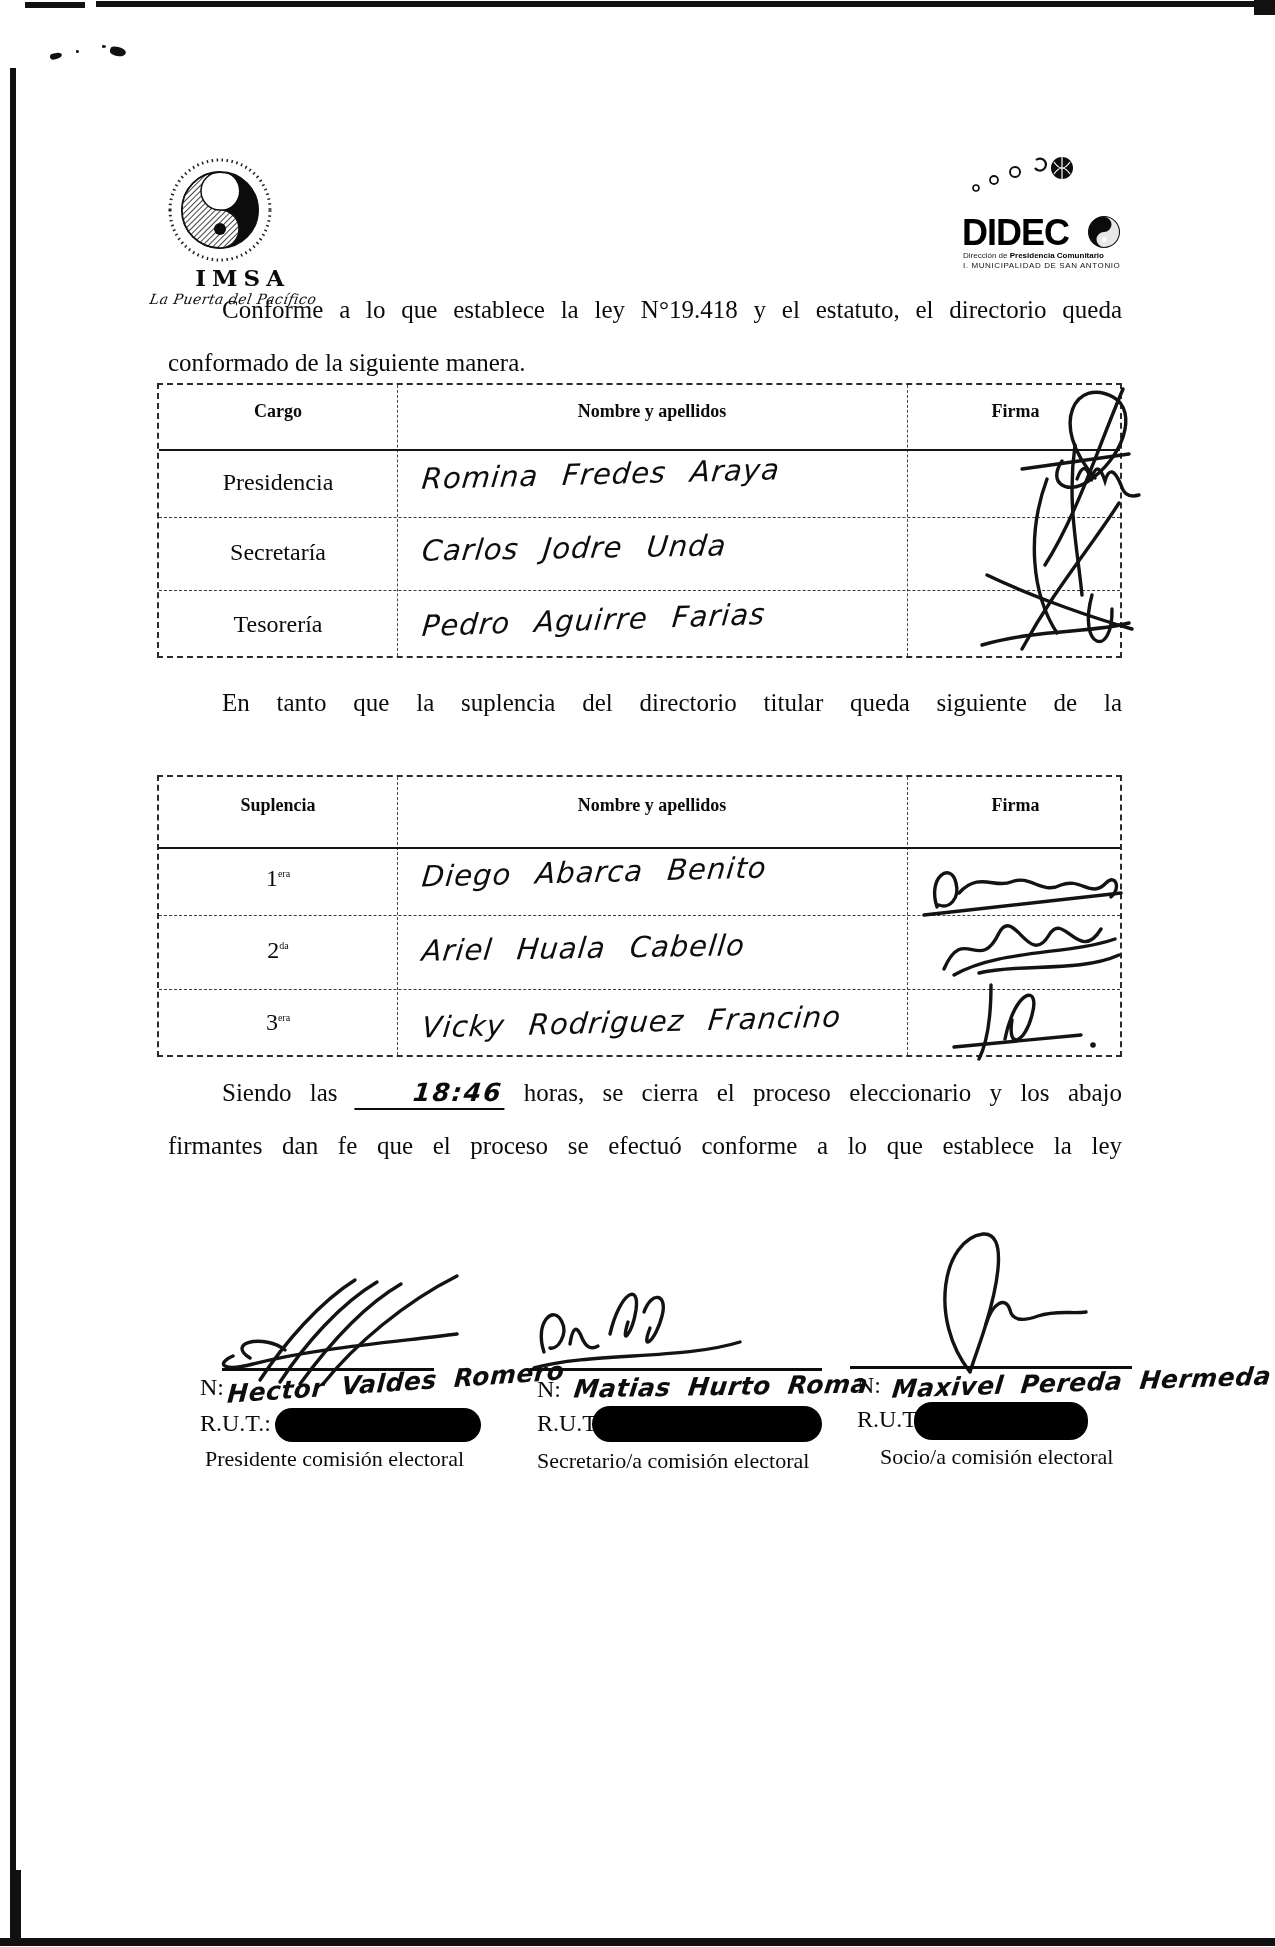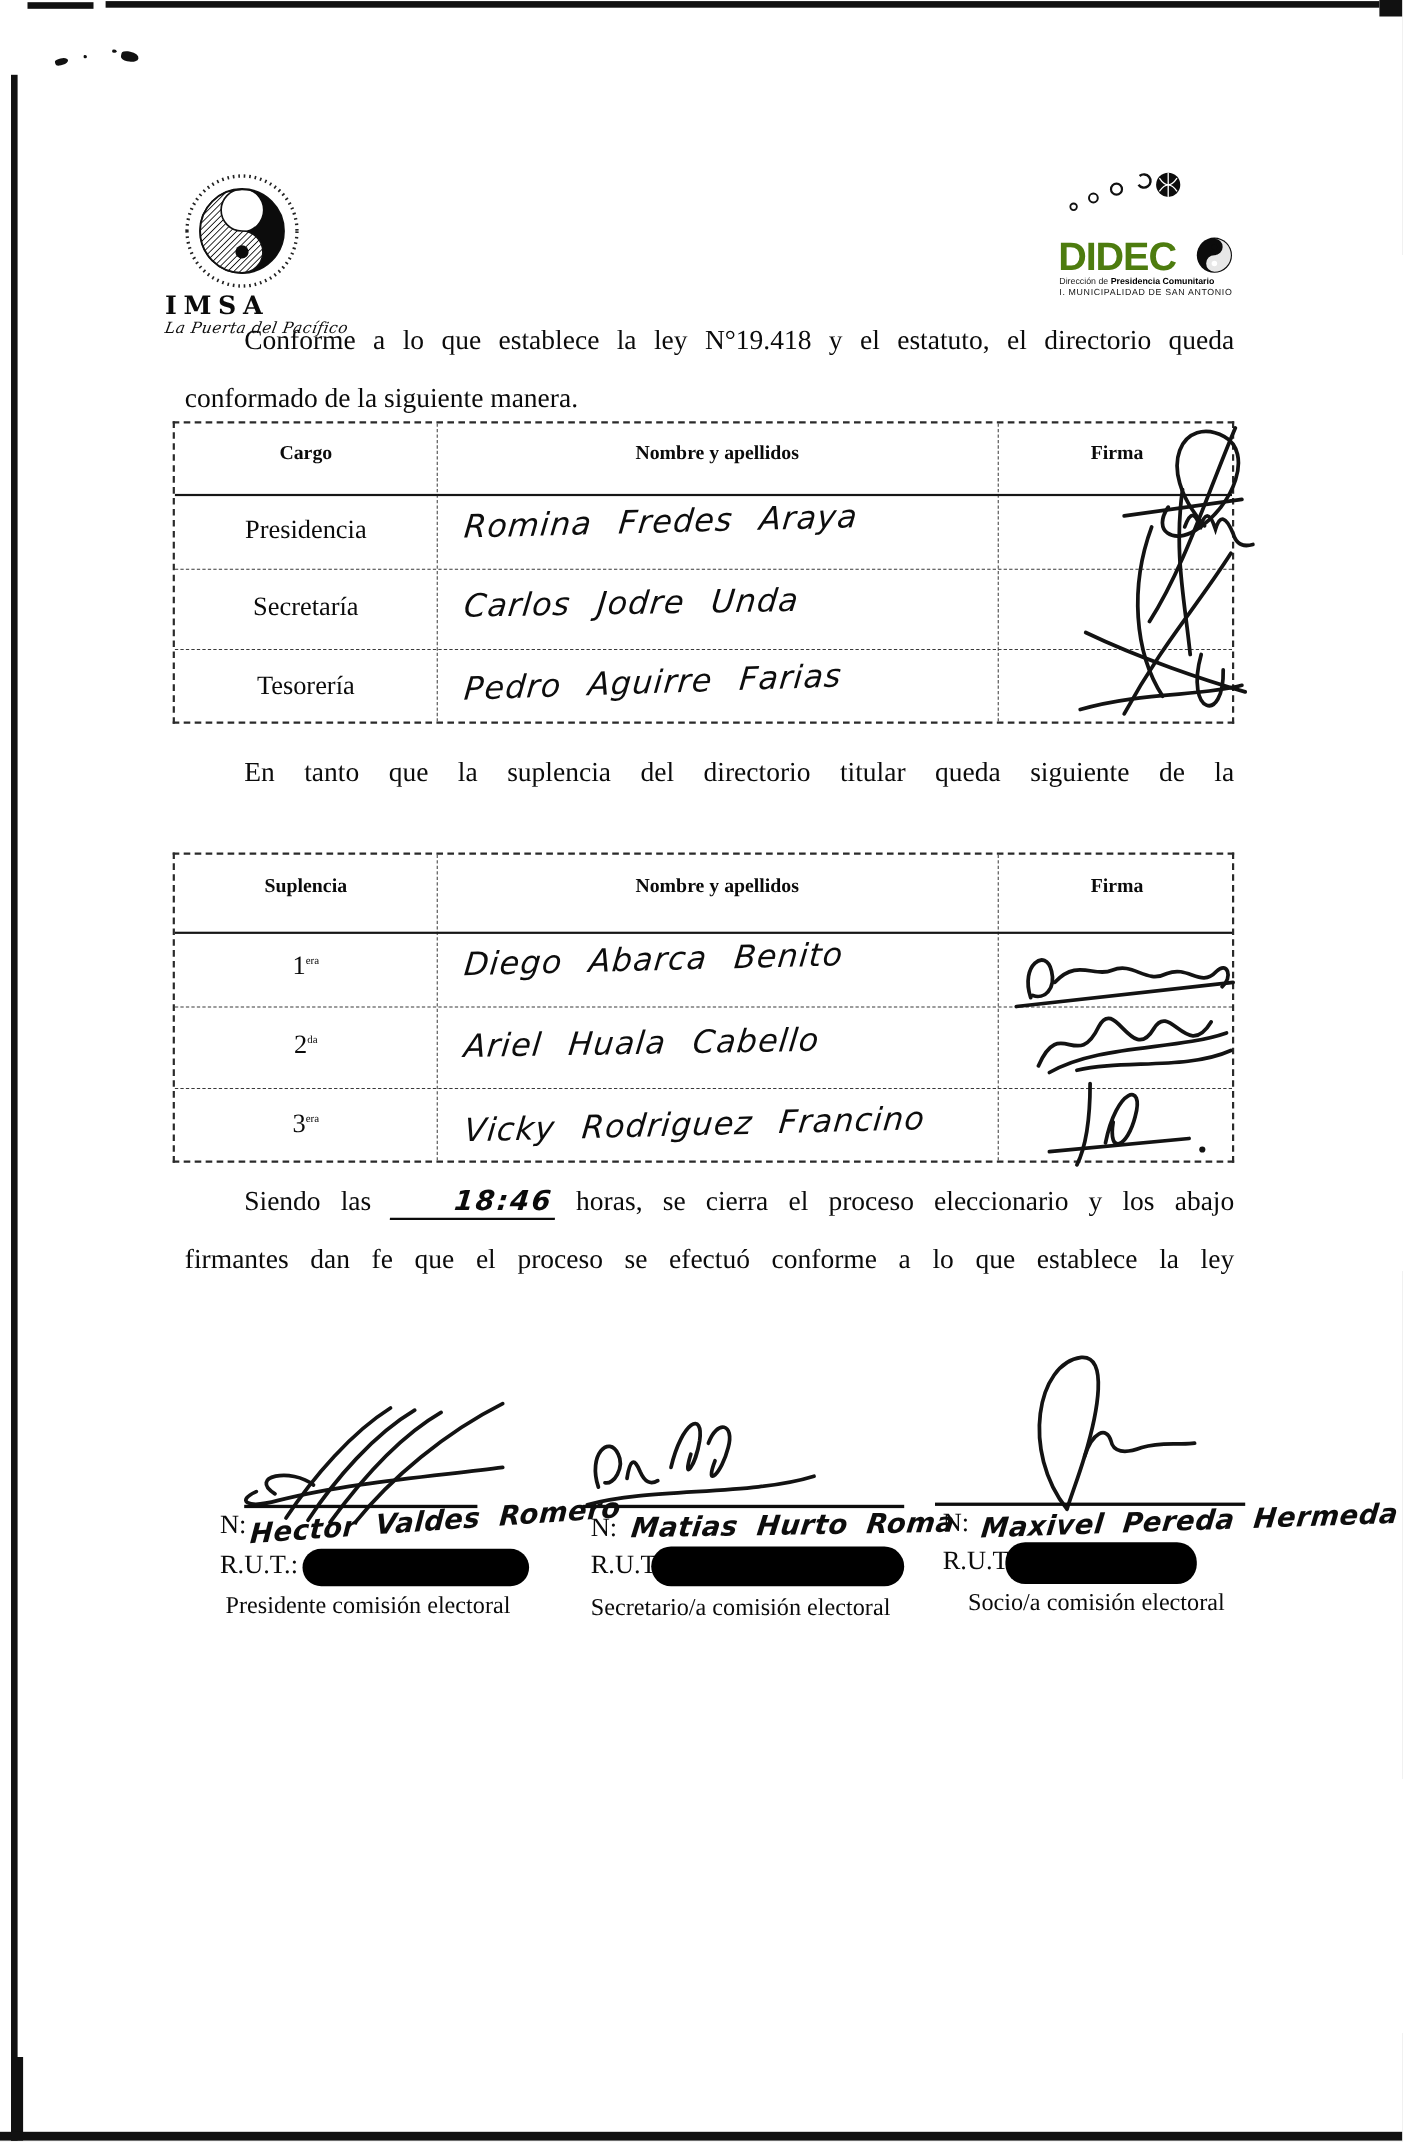--- a/index.html
+++ b/index.html
@@ -11,25 +11,25 @@
   
   .scan-top-a{position:absolute;left:25px;top:2px;width:60px;height:6px;background:#111;}
   .scan-top-b{position:absolute;left:96px;top:1px;width:1158px;height:6px;background:#111;}
   .scan-top-c{position:absolute;left:1254px;top:0;width:21px;height:15px;background:#111;}
   .scan-left{position:absolute;left:10px;top:68px;width:6px;height:1878px;background:#111;}
   .scan-left-foot{position:absolute;left:10px;top:1870px;width:11px;height:76px;background:#111;}
   .scan-bottom{position:absolute;left:0;top:1938px;width:1275px;height:8px;background:#111;}
   .smudge{position:absolute;background:#111;border-radius:40% 60% 55% 45%;}
 
   
-  .imsa{position:absolute;left:150px;top:158px;width:140px;text-align:left;}
+  .imsa{position:absolute;left:150px;top:158px;width:140px;text-align:right;}
   .imsa-name{font-weight:bold;font-size:23px;letter-spacing:6px;margin-top:2px;font-family:"DejaVu Serif",serif;}
   .imsa-tag{font-style:italic;font-size:14px;letter-spacing:0.5px;transform:skewX(-10deg);font-family:"DejaVu Serif",serif;white-space:nowrap;}
   .dideco{position:absolute;left:958px;top:146px;width:230px;font-family:"Liberation Sans","DejaVu Sans",sans-serif;}
-  .dideco-word{position:absolute;left:4px;top:66px;font-size:36px;font-weight:bold;letter-spacing:-1px;color:#4d7c0f;}
+  .dideco-word{position:absolute;left:4px;top:66px;font-size:36px;font-weight:bold;letter-spacing:-1px;color:#000000;}
   .dideco-l1{position:absolute;left:5px;top:105px;font-size:8px;color:#222;white-space:nowrap;}
   .dideco-l1 b{color:#000;}
   .dideco-l2{position:absolute;left:5px;top:115px;font-size:8px;letter-spacing:0.6px;color:#111;white-space:nowrap;}
 
   
   .para{position:absolute;left:168px;width:954px;font-size:25px;line-height:53px;}
   .pline{display:block;}
   .pline.just{text-align:justify;text-align-last:justify;}
   .pline.indent{text-indent:54px;}
   .hw-time{

